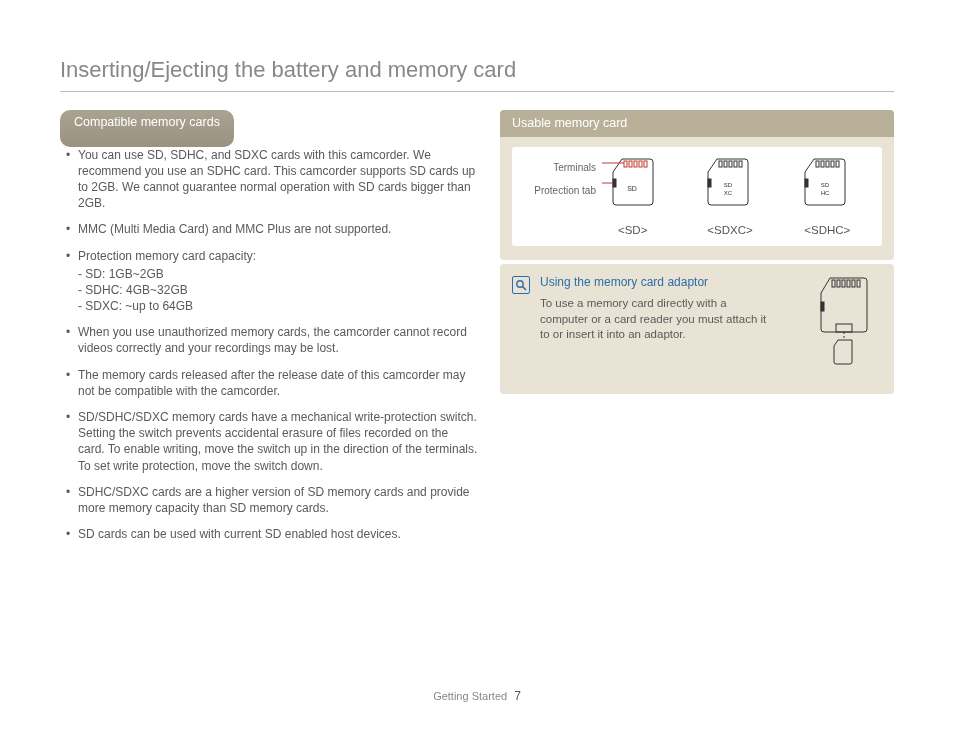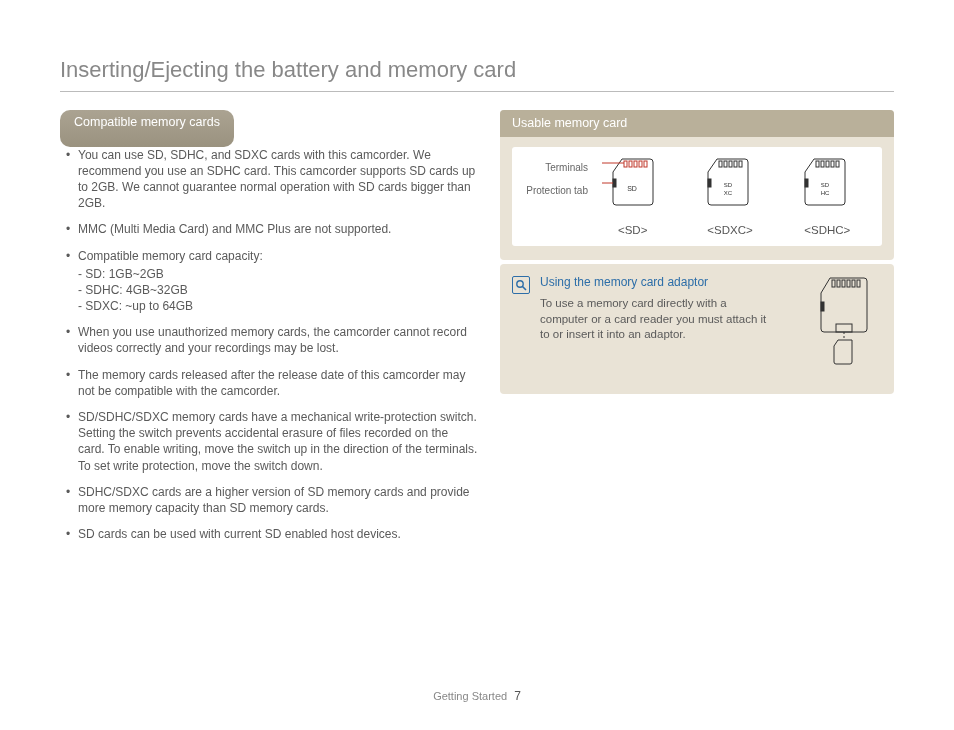--- a/index.html
+++ b/index.html
@@ -53,21 +53,21 @@
   }
   .panel-body {
     background: #fff;
     margin: 10px 12px 0 12px;
     border-radius: 3px;
     padding: 10px 6px 8px 6px;
     position: relative;
   }
   .card-item { text-align: center; flex: 1; }
   .card-label { margin-top: 6px; font-size: 11.5px; color: #555; }
-  .term-labels { position: absolute; left: 10px; top: 14px; font-size: 10px; color: #666; text-align: right; width: 66px; line-height: 1.3; }
+  .term-labels { position: absolute; left: 18px; top: 14px; font-size: 10px; color: #666; text-align: right; width: 66px; line-height: 1.3; }
   .term-labels div { margin-bottom: 10px; }
   .card-row-inner { margin-left: 66px; display: flex; justify-content: space-around; align-items: flex-end; }
   .info-panel {
     background: #e9e3d6;
     border-radius: 4px;
     padding: 10px 12px 16px 12px;
     display: flex;
     gap: 10px;
   }
   .info-icon {
@@ -100,21 +100,21 @@
 <div class="page-title">Inserting/Ejecting the battery and memory card</div>
 <hr class="hr">
 
 <div class="columns">
   <div class="left-col">
     <div class="section-pill">Compatible memory cards</div>
     <ul class="bullets">
       <li><span>You can use SD, SDHC, and SDXC cards with this camcorder. We recommend you use an SDHC card. This camcorder supports SD cards up to 2GB. We cannot guarantee normal operation with SD cards bigger than 2GB.</span></li>
       <li><span>MMC (Multi Media Card) and MMC Plus are not supported.</span></li>
       <li>
-        <span>Compatible memory card capacity:</span>
+        <span>Protection memory card capacity:</span>
         <div class="sub-lines">
           <div>SD: 1GB~2GB</div>
           <div>SDHC: 4GB~32GB</div>
           <div>SDXC: ~up to 64GB</div>
         </div>
       </li>
       <li><span>When you use unauthorized memory cards, the camcorder cannot record videos correctly and your recordings may be lost.</span></li>
       <li><span>The memory cards released after the release date of this camcorder may not be compatible with the camcorder.</span></li>
       <li><span>SD/SDHC/SDXC memory cards have a mechanical write-protection switch. Setting the switch prevents accidental erasure of files recorded on the card. To enable writing, move the switch up in the direction of the terminals. To set write protection, move the switch down.</span></li>
       <li><span>SDHC/SDXC cards are a higher version of SD memory cards and provide more memory capacity than SD memory cards.</span></li>

